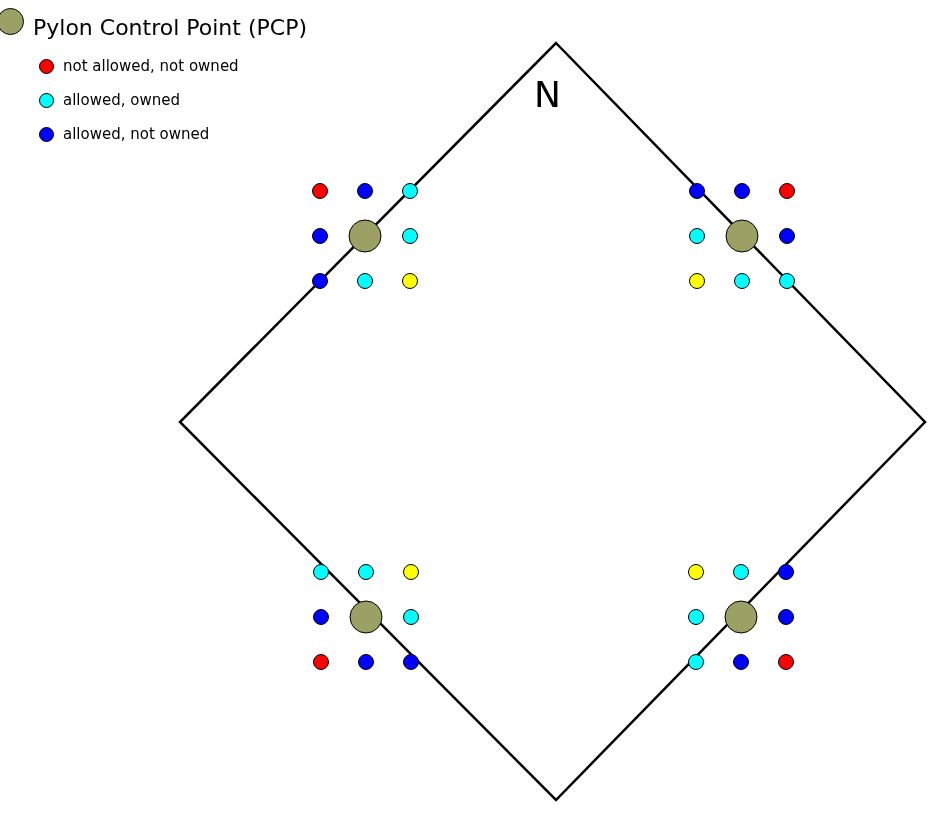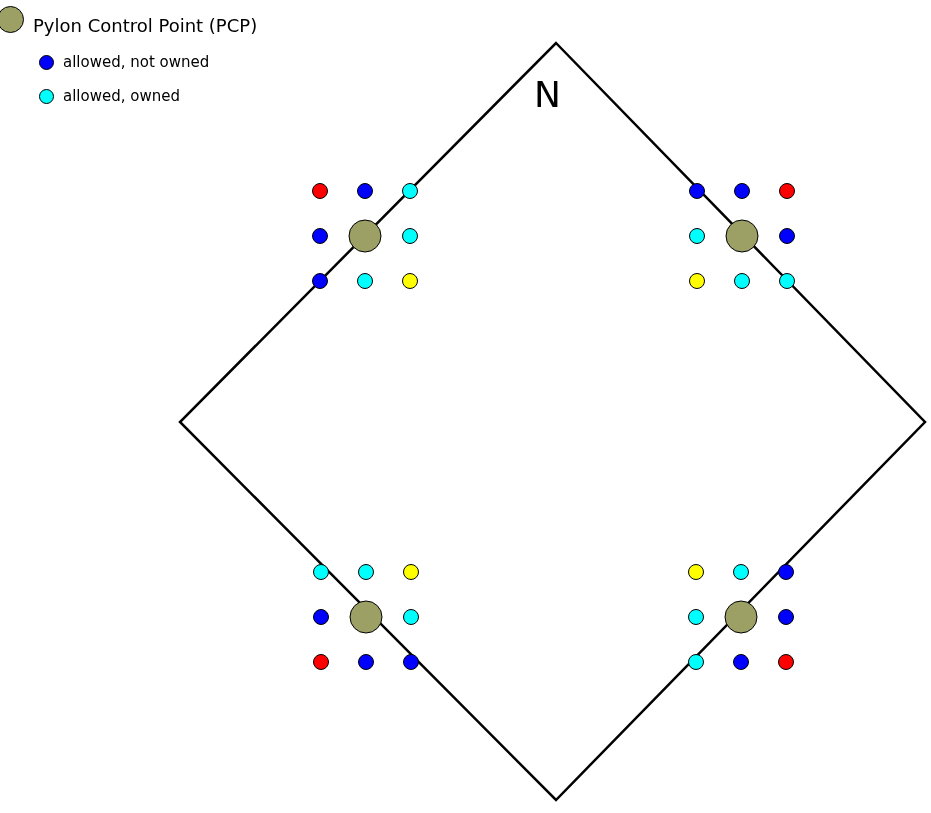--- a/index.html
+++ b/index.html
@@ -11,21 +11,21 @@
   .stage { position: relative; width: 931px; height: 813px; overflow: hidden; background: #fff; }
   .diagram-svg { position: absolute; left: 0; top: 0; display: block; }
 
   .legend { position: absolute; left: 0; top: 0; width: 360px; }
   .legend-pcp-row { display: flex; align-items: center; margin-top: 3px; }
   .pcp-swatch {
     width: 27px; height: 27px; border-radius: 50%;
     border: 1.5px solid #000; margin-left: -3px;
     flex: 0 0 auto; box-sizing: border-box;
   }
-  .pcp-label { font-size: 18px; margin-left: 9px; white-space: nowrap; margin-top: 12px; }
+  .pcp-label { font-size: 22px; margin-left: 9px; white-space: nowrap; margin-top: 12px; }
   .ppp-title { font-size: 22px; margin: 19px 0 0 54px; white-space: nowrap; }
   .legend-items { margin-top: 17px; }
   .legend-item { display: flex; align-items: center; margin: 0 0 16px 39px; }
   .legend-dot {
     width: 15px; height: 15px; border-radius: 50%;
     border: 1px solid #000; flex: 0 0 auto; box-sizing: border-box;
   }
   .legend-item-label { font-size: 15px; margin-left: 9px; white-space: nowrap; }
 
   .north-label {
@@ -88,23 +88,27 @@
       </g>
     </svg>
 
   <div class="legend">
     <div class="legend-pcp-row">
       <span class="pcp-swatch" id="pcp-swatch" style="background: rgb(156, 160, 101);"></span>
       <span class="pcp-label">Pylon Control Point (PCP)</span>
     </div>
     <div class="legend-items" id="legend-items">
         <div class="legend-item">
-          <span class="legend-dot" style="background: rgb(0, 0, 255);"></span>
-          <span class="legend-item-label">allowed, not owned</span>
+          <span class="legend-dot" style="background: rgb(255, 0, 0);"></span>
+          <span class="legend-item-label">not allowed, not owned</span>
         </div>
         <div class="legend-item">
           <span class="legend-dot" style="background: rgb(0, 255, 255);"></span>
           <span class="legend-item-label">allowed, owned</span>
+        </div>
+        <div class="legend-item">
+          <span class="legend-dot" style="background: rgb(0, 0, 255);"></span>
+          <span class="legend-item-label">allowed, not owned</span>
         </div>
       </div>
   </div>
 
 </div>
 
 </body></html>

